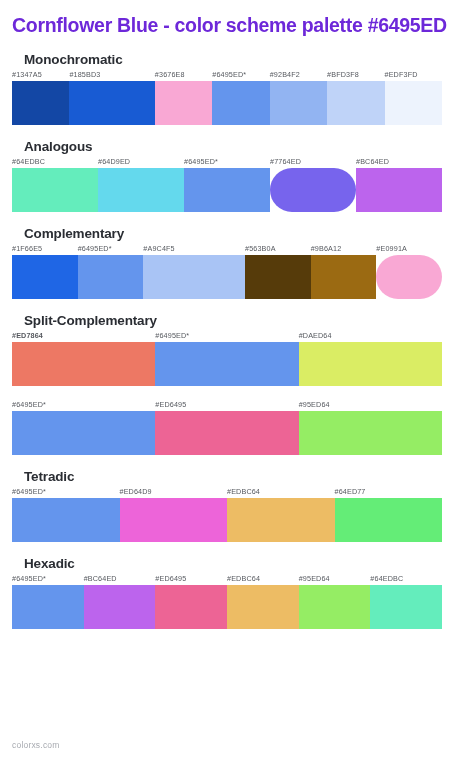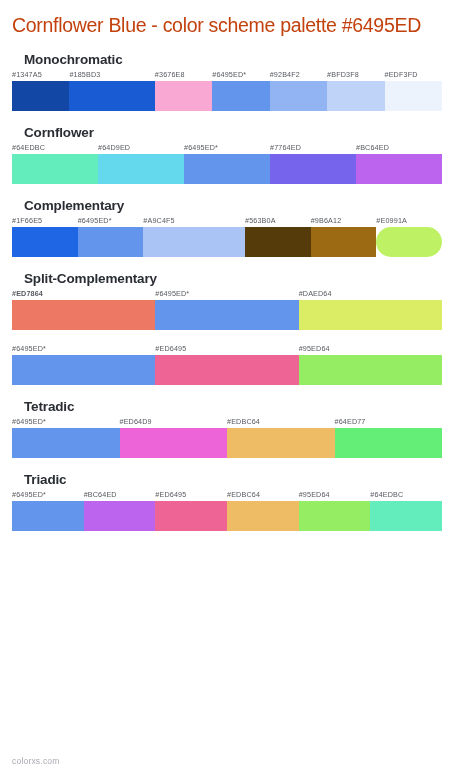--- a/index.html
+++ b/index.html
@@ -18,23 +18,23 @@
     width: 474px;
     height: 770px;
     box-sizing: border-box;
     padding: 0 12px;
     display: flex;
     flex-direction: column;
   }
   .page-title {
     font-size: 19.5px;
     line-height: 23px;
-    font-weight: normal;
+    font-weight: bold;
     letter-spacing: -0.3px;
-    color: #c2410c;
+    color: #6d28d9;
     margin: 14px 0 0 0;
     padding-right: 14px;
   }
   .sections {
     margin-top: 15px;
     display: flex;
     flex-direction: column;
   }
   .scheme {
     margin-bottom: 14px;
@@ -42,21 +42,21 @@
   .scheme-title {
     font-size: 13.5px;
     font-weight: bold;
     color: #2a2d33;
     letter-spacing: -0.15px;
     margin: 0 0 3px 12px;
   }
   .swatch-row {
     display: flex;
     width: 430px;
-    height: 30px;
+    height: 44px;
     align-items: flex-end;
   }
   .swatch {
     flex: 1 1 0;
     height: 100%;
     position: relative;
   }
   .swatch-label {
     position: absolute;
     top: -11px;
@@ -66,21 +66,21 @@
     color: #55585e;
     letter-spacing: 0.15px;
     white-space: nowrap;
   }
   .labels-strip {
     position: relative;
     height: 11px;
   }
   .footer {
     margin-top: auto;
-    padding-bottom: 4px;
+    padding-bottom: 20px;
     font-size: 8.5px;
     color: #a8abb1;
     letter-spacing: 0.2px;
   }
 </style>
 </head>
 <body>
 
 <div class="page">
 
@@ -108,33 +108,33 @@
           </div>
           <div class="swatch" style="background: rgb(191, 211, 248);">
             <span class="swatch-label">#BFD3F8</span>
           </div>
           <div class="swatch" style="background: rgb(237, 243, 253);">
             <span class="swatch-label">#EDF3FD</span>
           </div>
         </div>
       </section>
       <section class="scheme">
-        <h2 class="scheme-title">Cornflower</h2>
+        <h2 class="scheme-title">Analogous</h2>
         <div class="labels-strip"></div>
         <div class="swatch-row">
           <div class="swatch" style="background: rgb(100, 237, 188);">
             <span class="swatch-label">#64EDBC</span>
           </div>
           <div class="swatch" style="background: rgb(100, 217, 237);">
             <span class="swatch-label">#64D9ED</span>
           </div>
           <div class="swatch" style="background: rgb(100, 149, 237);">
             <span class="swatch-label">#6495ED*</span>
           </div>
-          <div class="swatch" style="background: rgb(119, 100, 237);">
+          <div class="swatch" style="background: rgb(119, 100, 237); border-radius: 23px;">
             <span class="swatch-label">#7764ED</span>
           </div>
           <div class="swatch" style="background: rgb(188, 100, 237);">
             <span class="swatch-label">#BC64ED</span>
           </div>
         </div>
       </section>
       <section class="scheme">
         <h2 class="scheme-title">Complementary</h2>
         <div class="labels-strip"></div>
@@ -147,21 +147,21 @@
           </div>
           <div class="swatch" style="background: rgb(169, 196, 245); padding-left: 36px;">
             <span class="swatch-label">#A9C4F5</span>
           </div>
           <div class="swatch" style="background: rgb(86, 59, 10);">
             <span class="swatch-label">#563B0A</span>
           </div>
           <div class="swatch" style="background: rgb(155, 106, 18);">
             <span class="swatch-label">#9B6A12</span>
           </div>
-          <div class="swatch" style="background: #bef264; border-radius: 23px;">
+          <div class="swatch" style="background: #f9a8d4; border-radius: 23px;">
             <span class="swatch-label">#E0991A</span>
           </div>
         </div>
       </section>
       <section class="scheme">
         <h2 class="scheme-title">Split-Complementary</h2>
         <div class="labels-strip"></div>
         <div class="swatch-row">
           <div class="swatch" style="background: rgb(237, 120, 100); font-weight: bold;">
             <span class="swatch-label">#ED7864</span>
@@ -200,21 +200,21 @@
           </div>
           <div class="swatch" style="background: rgb(237, 188, 100);">
             <span class="swatch-label">#EDBC64</span>
           </div>
           <div class="swatch" style="background: rgb(100, 237, 119);">
             <span class="swatch-label">#64ED77</span>
           </div>
         </div>
       </section>
       <section class="scheme">
-        <h2 class="scheme-title">Triadic</h2>
+        <h2 class="scheme-title">Hexadic</h2>
         <div class="labels-strip"></div>
         <div class="swatch-row">
           <div class="swatch" style="background: rgb(100, 149, 237);">
             <span class="swatch-label">#6495ED*</span>
           </div>
           <div class="swatch" style="background: rgb(188, 100, 237);">
             <span class="swatch-label">#BC64ED</span>
           </div>
           <div class="swatch" style="background: rgb(237, 100, 149);">
             <span class="swatch-label">#ED6495</span>

